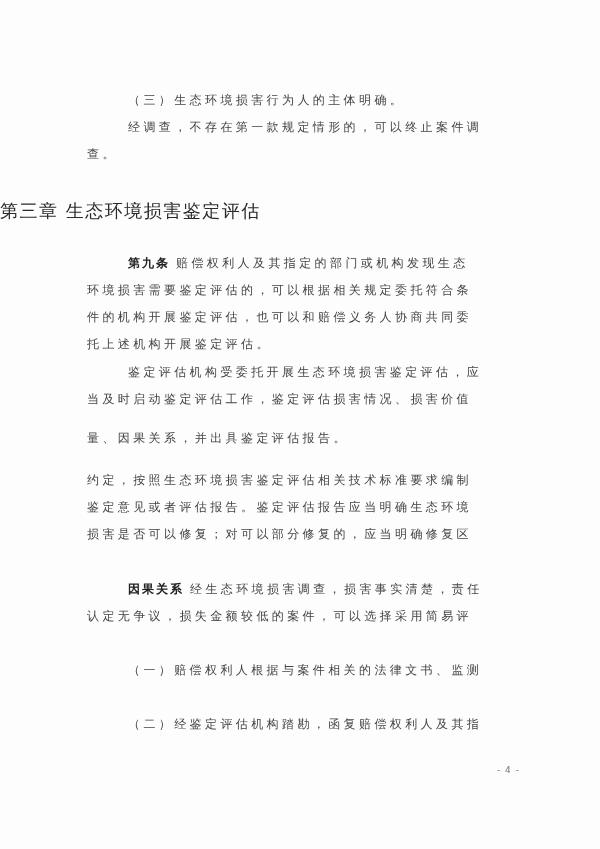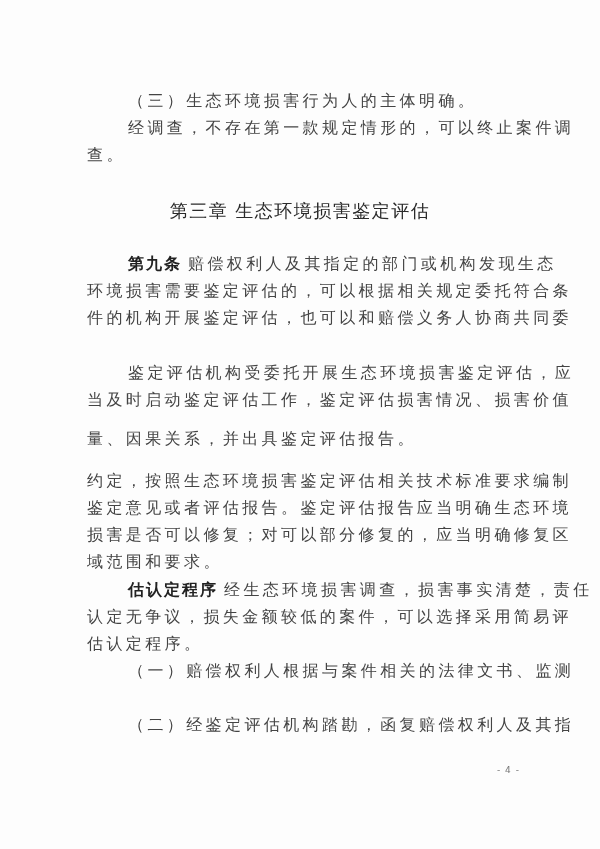--- a/index.html
+++ b/index.html
@@ -1,23 +1,23 @@
 <!DOCTYPE html>
 <html><head>
 <meta charset="utf-8">
 <style>
   html, body { margin: 0; padding: 0; background: #ffffff; }
   body { width: 600px; height: 849px; position: relative; overflow: hidden;
          font-family: "DejaVu Serif", "Liberation Serif", serif; color: #3a3a3a; }
   .page { position: absolute; left: 0; top: 0; width: 600px; height: 849px; background: #fdfdfd; }
   .line { position: absolute; left: 87px; width: 432px; height: 26px; line-height: 26px;
-          font-size: 16px; letter-spacing: 3.4px; white-space: nowrap; color: #444; }
+          font-size: 12px; letter-spacing: 3.4px; white-space: nowrap; color: #444; font-family: Liberation Mono, monospace; }
   .line.indent { left: 128px; width: 391px; }
   .line b { font-weight: bold; color: #222; letter-spacing: 2px; margin-right: 6px; }
-  .chapter { position: absolute; left: 0; width: 600px; top: 199px; text-align: center;
+  .chapter { position: absolute; left: 0; width: 600px; top: 199px; text-align: left;
              font-family: "DejaVu Sans", "Liberation Sans", sans-serif; font-size: 18px;
              letter-spacing: 1.5px; color: #2a2a2a; }
   .pagenum { position: absolute; left: 497px; top: 765px; font-size: 9px; color: #777;
              font-family: "DejaVu Sans", sans-serif; letter-spacing: 1px; }
 </style>
 </head>
 <body>
 
 <div class="page">
 
@@ -31,31 +31,30 @@
     <span>查。</span>
   </div>
 
   <div class="chapter">第三章  生态环境损害鉴定评估</div>
 
   <div class="line indent" style="top:251px">
     <b>第九条</b><span>赔偿权利人及其指定的部门或机构发现生态</span>
   </div>
   <div class="line" style="top:278px"><span>环境损害需要鉴定评估的，可以根据相关规定委托符合条</span></div>
   <div class="line" style="top:305px"><span>件的机构开展鉴定评估，也可以和赔偿义务人协商共同委</span></div>
+  <div class="line" style="top:332px"><span>托上述机构开展鉴定评估。</span></div>
   <div class="line indent" style="top:360px"><span>鉴定评估机构受委托开展生态环境损害鉴定评估，应</span></div>
   <div class="line" style="top:387px"><span>当及时启动鉴定评估工作，鉴定评估损害情况、损害价值</span></div>
   <div class="line" style="top:426px"><span>量、因果关系，并出具鉴定评估报告。</span></div>
 
   <div class="line" style="top:468px"><span>约定，按照生态环境损害鉴定评估相关技术标准要求编制</span></div>
   <div class="line" style="top:495px"><span>鉴定意见或者评估报告。鉴定评估报告应当明确生态环境</span></div>
   <div class="line" style="top:522px"><span>损害是否可以修复；对可以部分修复的，应当明确修复区</span></div>
-  <div class="line" style="top:549px"><span>域范围和要求。</span></div>
 
   <div class="line indent" style="top:577px">
-    <b>估认定程序</b><span>经生态环境损害调查，损害事实清楚，责任</span>
+    <b>因果关系</b><span>经生态环境损害调查，损害事实清楚，责任</span>
   </div>
   <div class="line" style="top:604px"><span>认定无争议，损失金额较低的案件，可以选择采用简易评</span></div>
-  <div class="line" style="top:631px"><span>估认定程序。</span></div>
   <div class="line indent" style="top:658px"><span>（一）赔偿权利人根据与案件相关的法律文书、监测</span></div>
   <div class="line indent" style="top:712px"><span>（二）经鉴定评估机构踏勘，函复赔偿权利人及其指</span></div>
 
   <div class="pagenum">- 4 -</div>
 </div>
 
 </body></html>

